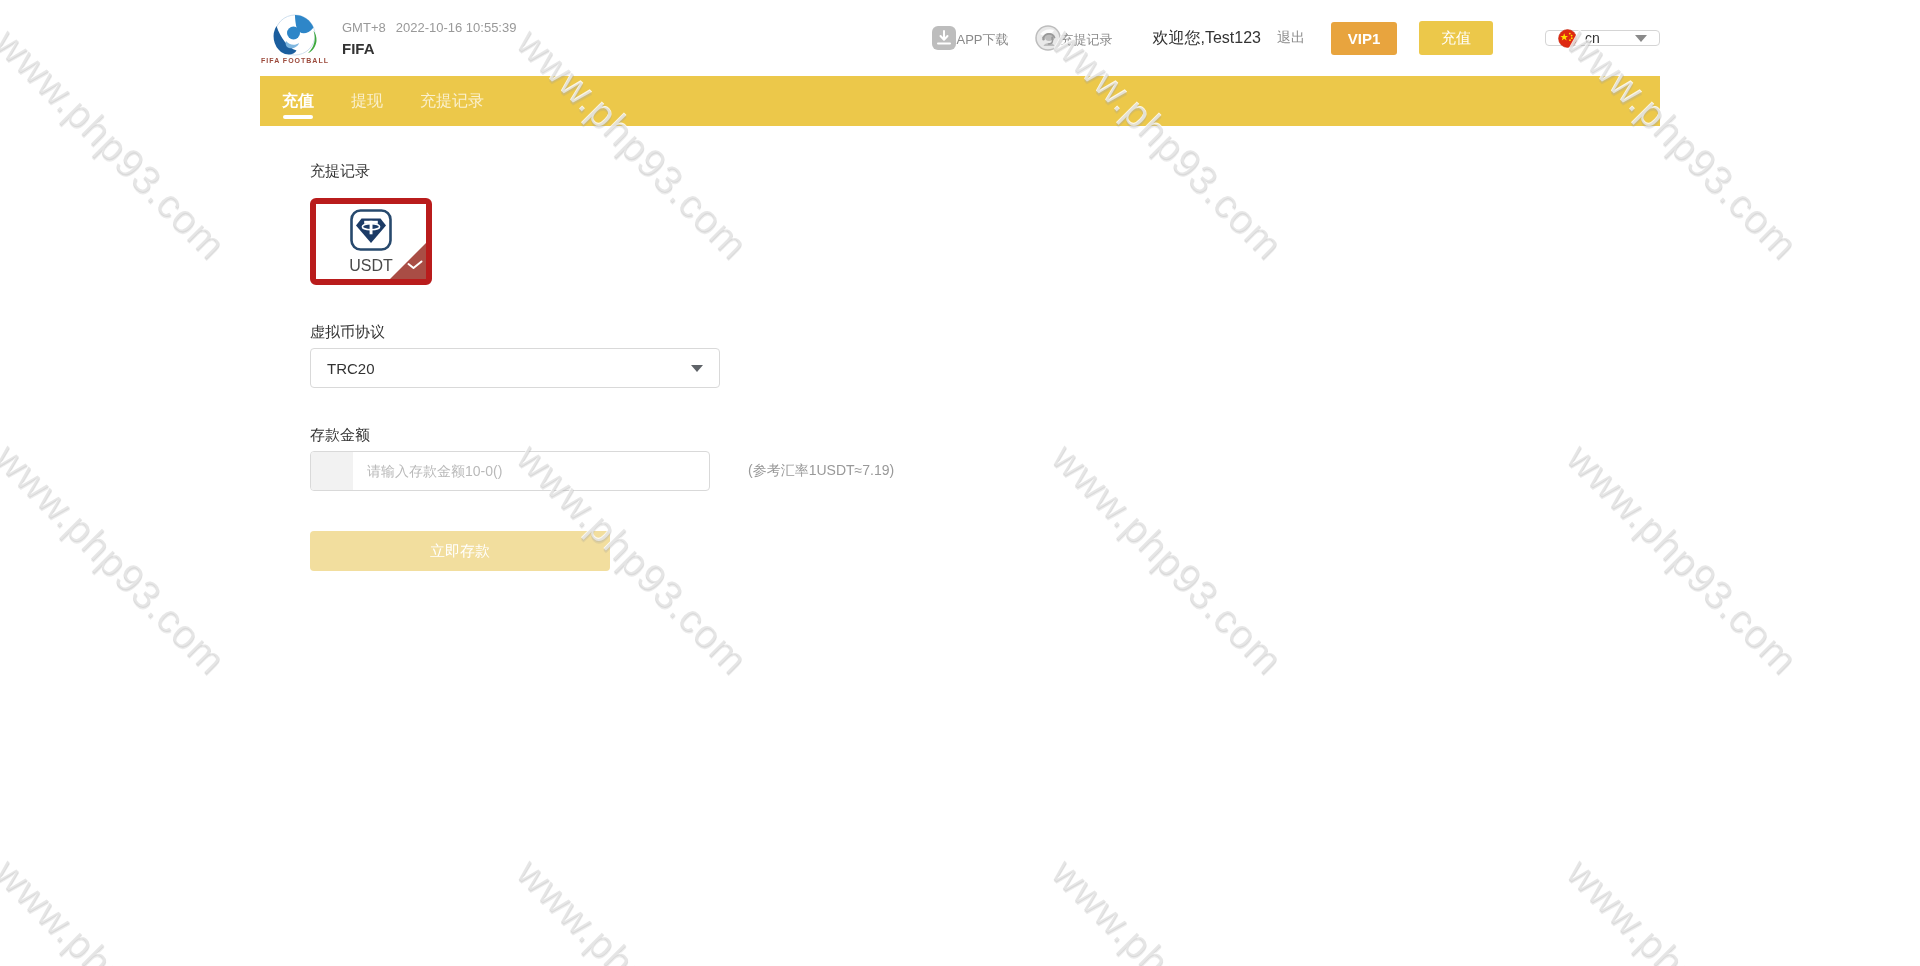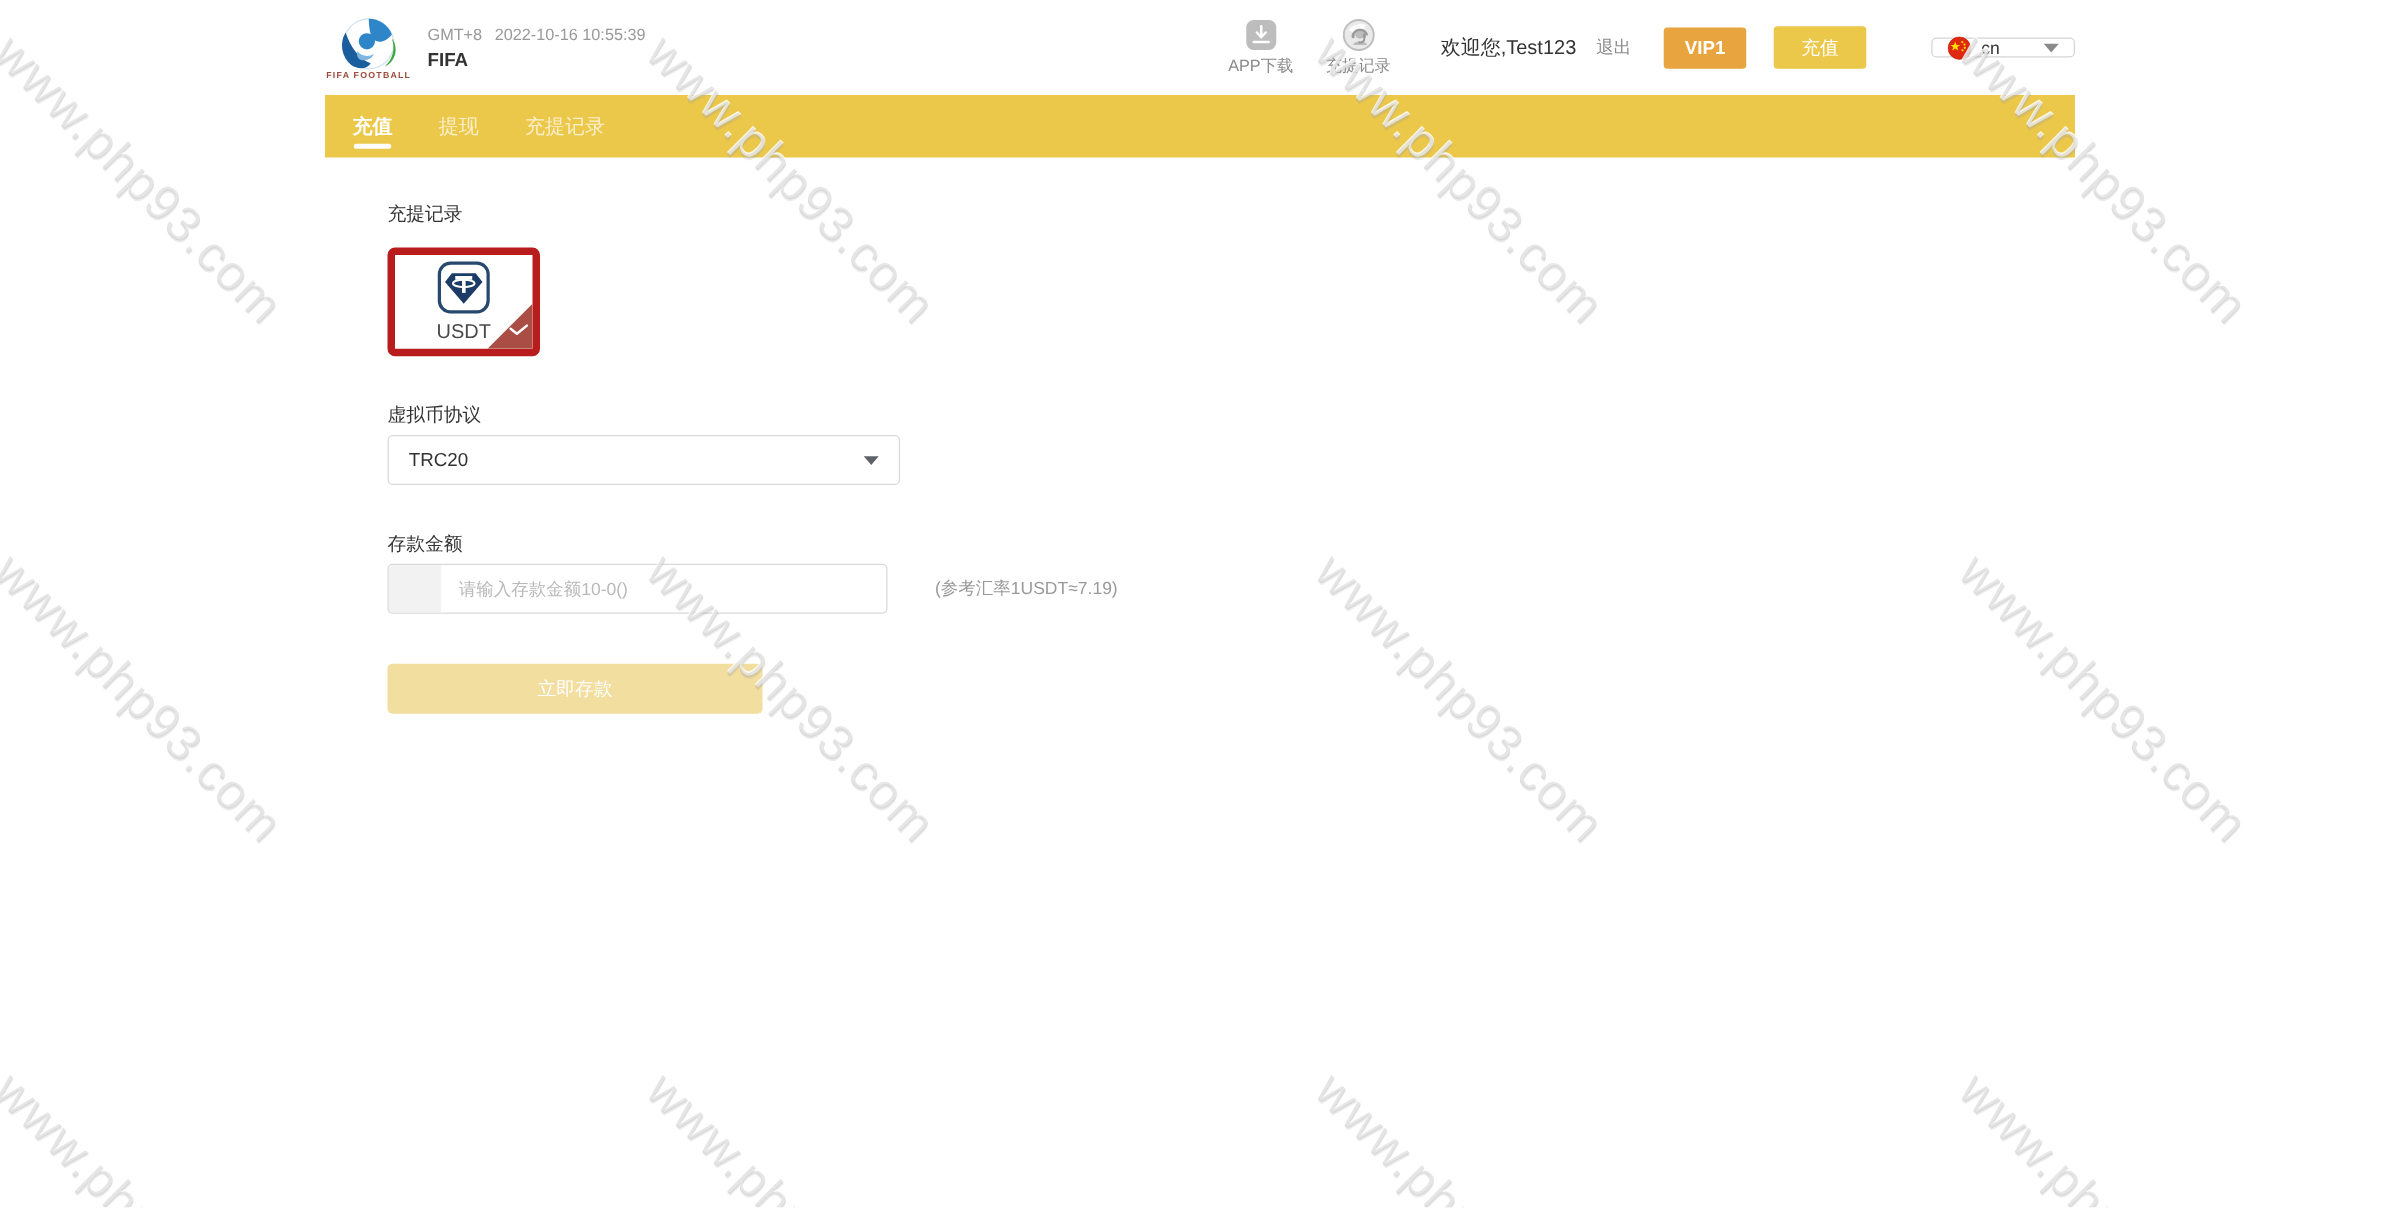--- a/index.html
+++ b/index.html
@@ -23,21 +23,21 @@
   .header-inner { height: 76px; display: flex; align-items: center; }
   .logo { display: flex; flex-direction: column; align-items: center; width: 70px; cursor: pointer; }
   .logo svg { display: block; }
   .logo-caption { font-size: 7px; font-weight: bold; color: #9c4a3c; letter-spacing: 1px; margin-top: -2px; white-space: nowrap; }
   .time-block { margin-left: 12px; }
   .time-row { font-size: 13px; color: #999; }
   .time-row .tz { margin-right: 10px; }
   .site-name { font-size: 15px; font-weight: bold; color: #333; margin-top: 5px; }
 
   .header-right { margin-left: auto; display: flex; align-items: center; }
-  .hlink { display: flex; flex-direction: column; align-items: center; margin-right: 26px; cursor: pointer; }
+  .hlink { display: flex; flex-direction: row; align-items: center; margin-right: 26px; cursor: pointer; }
   .hlink .hicon { height: 26px; display: flex; align-items: center; }
   .hlink .hlabel { font-size: 13px; color: #8a8a8a; margin-top: 3px; white-space: nowrap; }
 
   .welcome { font-size: 16px; color: #333; margin: 0 16px 0 14px; white-space: nowrap; }
   .logout { font-size: 14px; color: #8a8a8a; margin-right: 26px; cursor: pointer; white-space: nowrap; }
 
   .vip-badge {
     background: #e8a43e; color: #fff; font-weight: bold; font-size: 15px;
     width: 66px; height: 33px; border-radius: 3px;
     display: flex; align-items: center; justify-content: center; margin-right: 22px;

